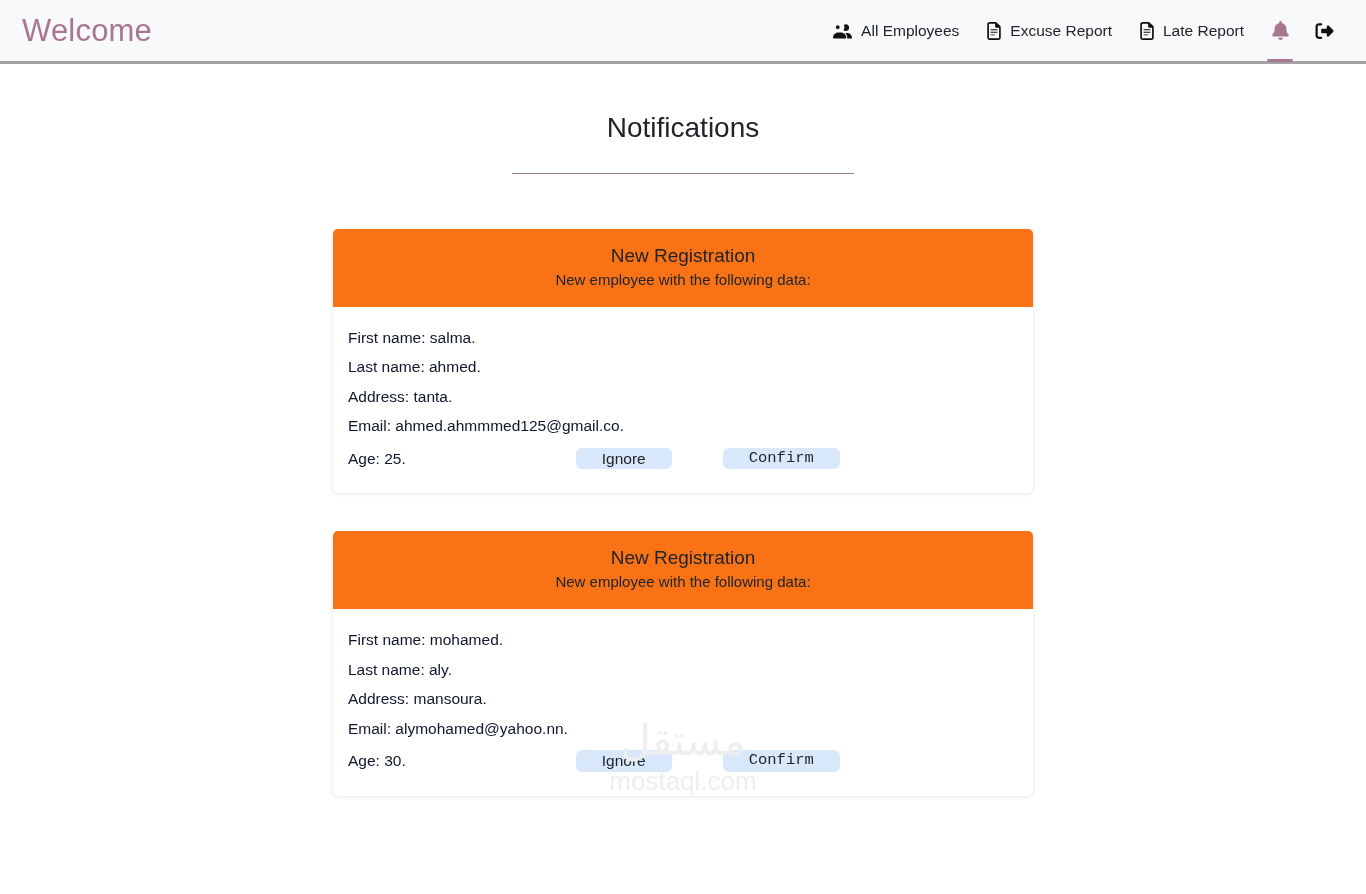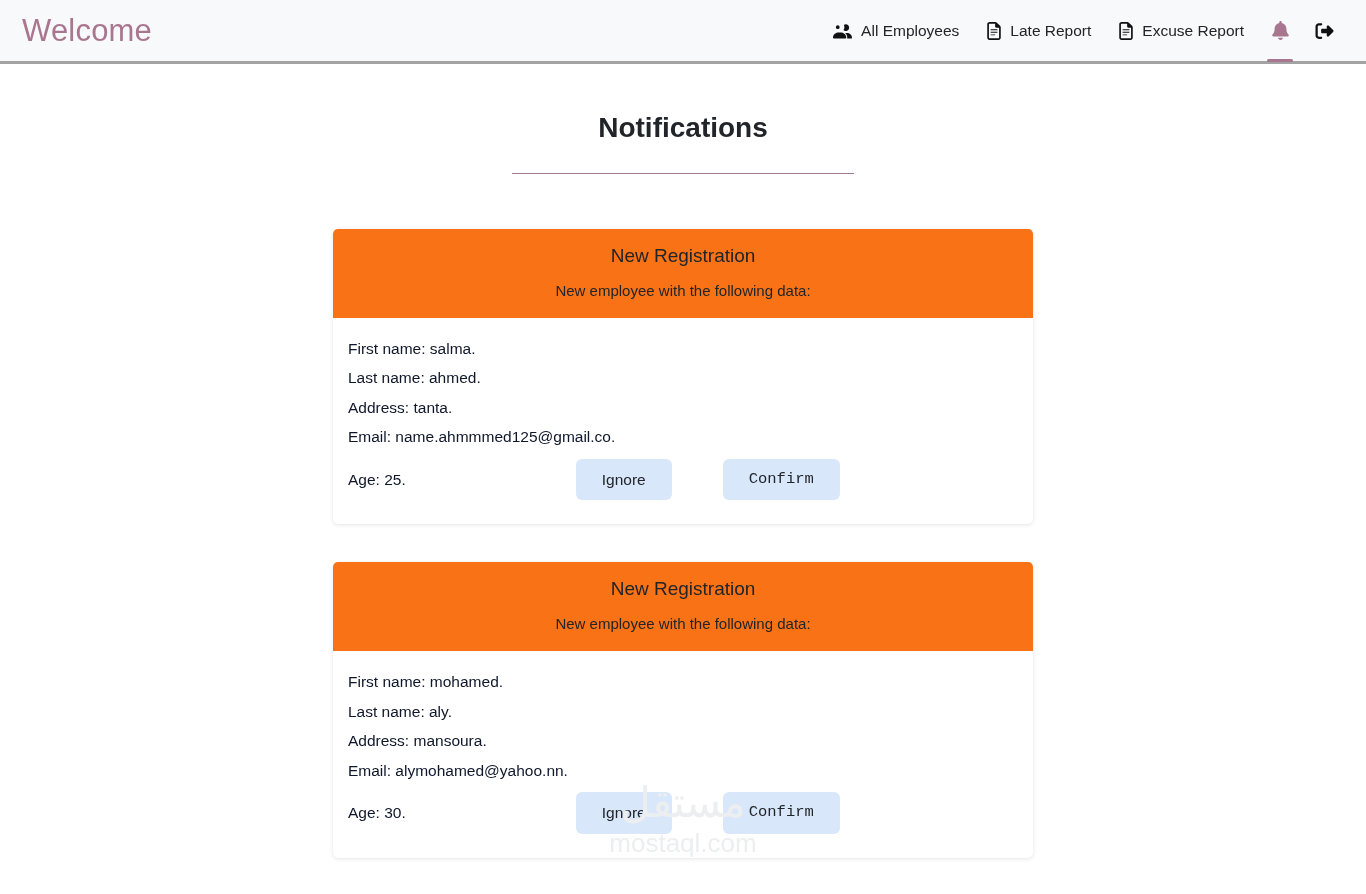--- a/index.html
+++ b/index.html
@@ -69,21 +69,21 @@
     background: #a8768f;
     border-radius: 2px;
   }
 
   
   .main { position: relative; padding-top: 0; }
 
   .page-title {
     text-align: center;
     font-size: 28px;
-    font-weight: 700;
+    font-weight: 400;
     color: #212529;
     margin: 0;
     padding-top: 48px;
   }
   .title-rule {
     width: 342px;
     height: 0;
     margin: 29px auto 0 auto;
     border: none;
     border-top: 1px solid #9e7b8e;
@@ -103,21 +103,21 @@
     background: #f97316;
     padding: 16px 12px 18px 12px;
     text-align: center;
   }
   .card-title {
     font-size: 19px;
     color: #212529;
     line-height: 1.2;
   }
   .card-subtitle {
-    margin-top: 14px;
+    margin-top: 3px;
     font-size: 15px;
     color: #212529;
     line-height: 1.2;
   }
   .card-body {
     position: relative;
     padding: 16px 15px 24px 15px;
   }
   .field-row {
     font-size: 15.5px;
@@ -131,21 +131,21 @@
     padding-top: 7px;
   }
   .actions-row .field-row { padding: 0; }
   .btn {
     border: none;
     background: #d9e7fb;
     color: #212529;
     font-family: "Liberation Sans", sans-serif;
     font-size: 15.5px;
     border-radius: 6px;
-    padding: 13px 26px;
+    padding: 3px 26px;
     cursor: pointer;
     line-height: 1;
   }
   .btn-ignore { margin-left: 170px; }
   .btn-confirm { margin-left: 51px; font-family: Liberation Mono, monospace; }
 
   
   .watermark {
     position: absolute;
     left: 0; right: 0;
@@ -187,30 +187,30 @@
       <span>All Employees</span>
     </a>
 
 
     <a class="nav-link">
       <span class="nav-icon">
         <svg width="14" height="18" viewBox="0 0 384 512" fill="#111">
           <path d="M320 464c8.8 0 16-7.2 16-16V160H256c-17.7 0-32-14.3-32-32V48H64c-8.8 0-16 7.2-16 16V448c0 8.8 7.2 16 16 16H320zM0 64C0 28.7 28.7 0 64 0H229.5c17 0 33.3 6.7 45.3 18.7l90.5 90.5c12 12 18.7 28.3 18.7 45.3V448c0 35.3-28.7 64-64 64H64c-35.3 0-64-28.7-64-64V64zM96 208h192v24H96V208zm0 72h192v24H96V280zm0 72h128v24H96V352z"></path>
         </svg>
       </span>
-      <span>Late Report</span>
+      <span>Excuse Report</span>
     </a>
 
     <a class="nav-link">
       <span class="nav-icon">
         <svg width="14" height="18" viewBox="0 0 384 512" fill="#111">
           <path d="M320 464c8.8 0 16-7.2 16-16V160H256c-17.7 0-32-14.3-32-32V48H64c-8.8 0-16 7.2-16 16V448c0 8.8 7.2 16 16 16H320zM0 64C0 28.7 28.7 0 64 0H229.5c17 0 33.3 6.7 45.3 18.7l90.5 90.5c12 12 18.7 28.3 18.7 45.3V448c0 35.3-28.7 64-64 64H64c-35.3 0-64-28.7-64-64V64zM96 208h192v24H96V208zm0 72h192v24H96V280zm0 72h128v24H96V352z"></path>
         </svg>
       </span>
-      <span>Excuse Report</span>
+      <span>Late Report</span>
     </a>
 
     <div class="nav-icon-btn active">
       <span class="nav-icon">
         <svg width="17" height="19" viewBox="0 0 448 512" fill="#a8768f">
           <path d="M224 0c-17.7 0-32 14.3-32 32V51.2C119 66 64 130.6 64 208v18.8c0 47-17.3 92.4-48.5 127.6l-7.4 8.3c-8.4 9.4-10.4 22.9-5.3 34.4S19.4 416 32 416H416c12.6 0 24-7.4 29.2-18.9s3.1-25-5.3-34.4l-7.4-8.3C401.3 319.2 384 273.9 384 226.8V208c0-77.4-55-142-128-156.8V32c0-17.7-14.3-32-32-32zm45.3 493.3c12-12 18.7-28.3 18.7-45.3H224 160c0 17 6.7 33.3 18.7 45.3s28.3 18.7 45.3 18.7s33.3-6.7 45.3-18.7z"></path>
         </svg>
       </span>
     </div>
 
@@ -234,21 +234,21 @@
 
     <div class="card">
       <div class="card-header">
         <div class="card-title">New Registration</div>
         <div class="card-subtitle">New employee with the following data:</div>
       </div>
       <div class="card-body">
         <div class="field-row">First name: salma.</div>
         <div class="field-row">Last name: ahmed.</div>
         <div class="field-row">Address: tanta.</div>
-        <div class="field-row">Email: name.ahmmmed125@gmail.co.</div>
+        <div class="field-row">Email: ahmed.ahmmmed125@gmail.co.</div>
         <div class="actions-row">
           <div class="field-row">Age: 25.</div>
           <button class="btn btn-ignore">Ignore</button>
           <button class="btn btn-confirm">Confirm</button>
         </div>
       </div>
     </div>
 
     <div class="card">
       <div class="card-header">

